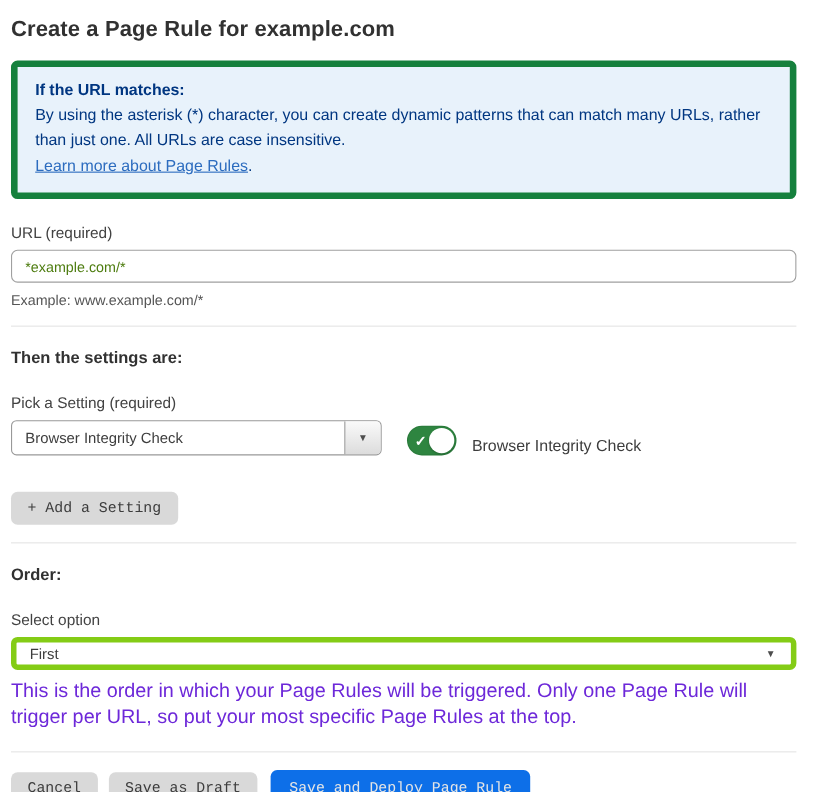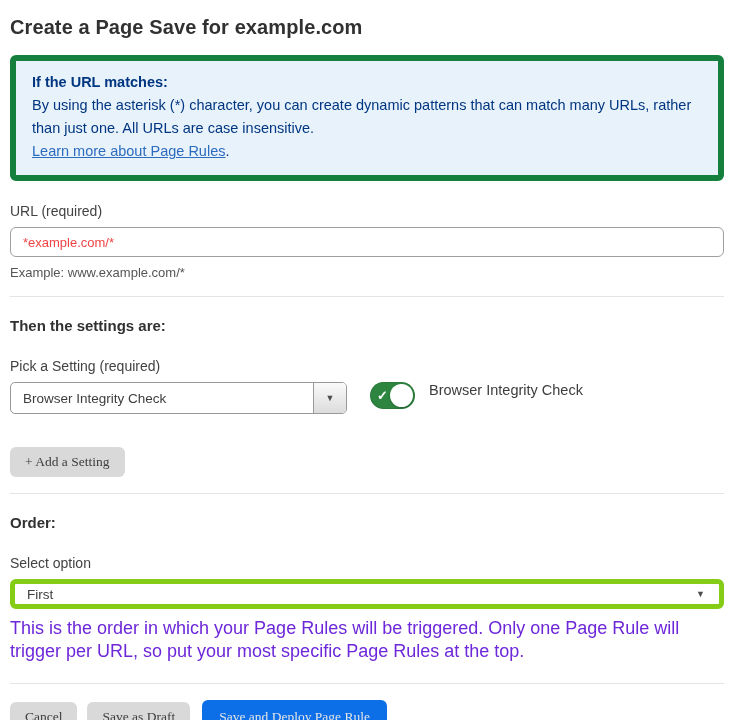--- a/index.html
+++ b/index.html
@@ -44,21 +44,21 @@
     margin-bottom: 8px;
   }
 
   input.text-input {
     width: 100%;
     height: 30px;
     border: 1px solid #a0a0a0;
     border-radius: 6px;
     padding: 4px 12px;
     font-size: 13px;
-    color: #ef4444;
+    color: #4d7c0f;
     font-family: "Liberation Sans", sans-serif;
     background: #fff;
     outline: none;
   }
   .helper-text {
     font-size: 13px;
     color: #555;
     margin-top: 8px;
   }
 
@@ -72,21 +72,21 @@
     font-size: 15px;
     font-weight: 700;
     color: #313131;
     margin: 20px 0 0 0;
   }
 
   .pick-label { margin-top: 24px; }
 
   .setting-row {
     display: flex;
-    align-items: flex-start;
+    align-items: flex-end;
     margin-top: 5px;
   }
   .select-compound {
     display: flex;
     align-items: stretch;
     width: 337px;
     height: 32px;
     border: 1px solid #999;
     border-radius: 5px;
     background: #fff;
@@ -140,21 +140,21 @@
     background: #fff;
     box-shadow: 0 1px 2px rgba(0,0,0,0.25);
   }
   .toggle-label {
     margin-left: 14px;
     font-size: 14.5px;
     color: #3d3d3d;
   }
 
   button {
-    font-family: Liberation Serif, serif;
+    font-family: Liberation Mono, monospace;
     cursor: pointer;
   }
   .gray-btn {
     height: 30px;
     padding: 0 15px;
     background: #d9d9d9;
     color: #3d3d3d;
     border: none;
     border-radius: 6px;
     font-size: 13.5px;
@@ -202,21 +202,21 @@
     border-radius: 6px;
     font-size: 13.5px;
     margin-left: 2px;
   }
 </style>
 </head>
 <body>
 
 <div class="page">
 
-  <h1 class="page-title">Create a Page Save for example.com</h1>
+  <h1 class="page-title">Create a Page Rule for example.com</h1>
 
   <div class="info-box">
     <div class="info-heading">If the URL matches:</div>
     <div class="info-body">By using the asterisk (*) character, you can create dynamic patterns that can match many URLs, rather than just one. All URLs are case insensitive.</div>
     <div class="info-link-line">
       <a href="#">Learn more about Page Rules</a><span>.</span>
     </div>
   </div>
 
   <label class="field-label">URL (required)</label>

